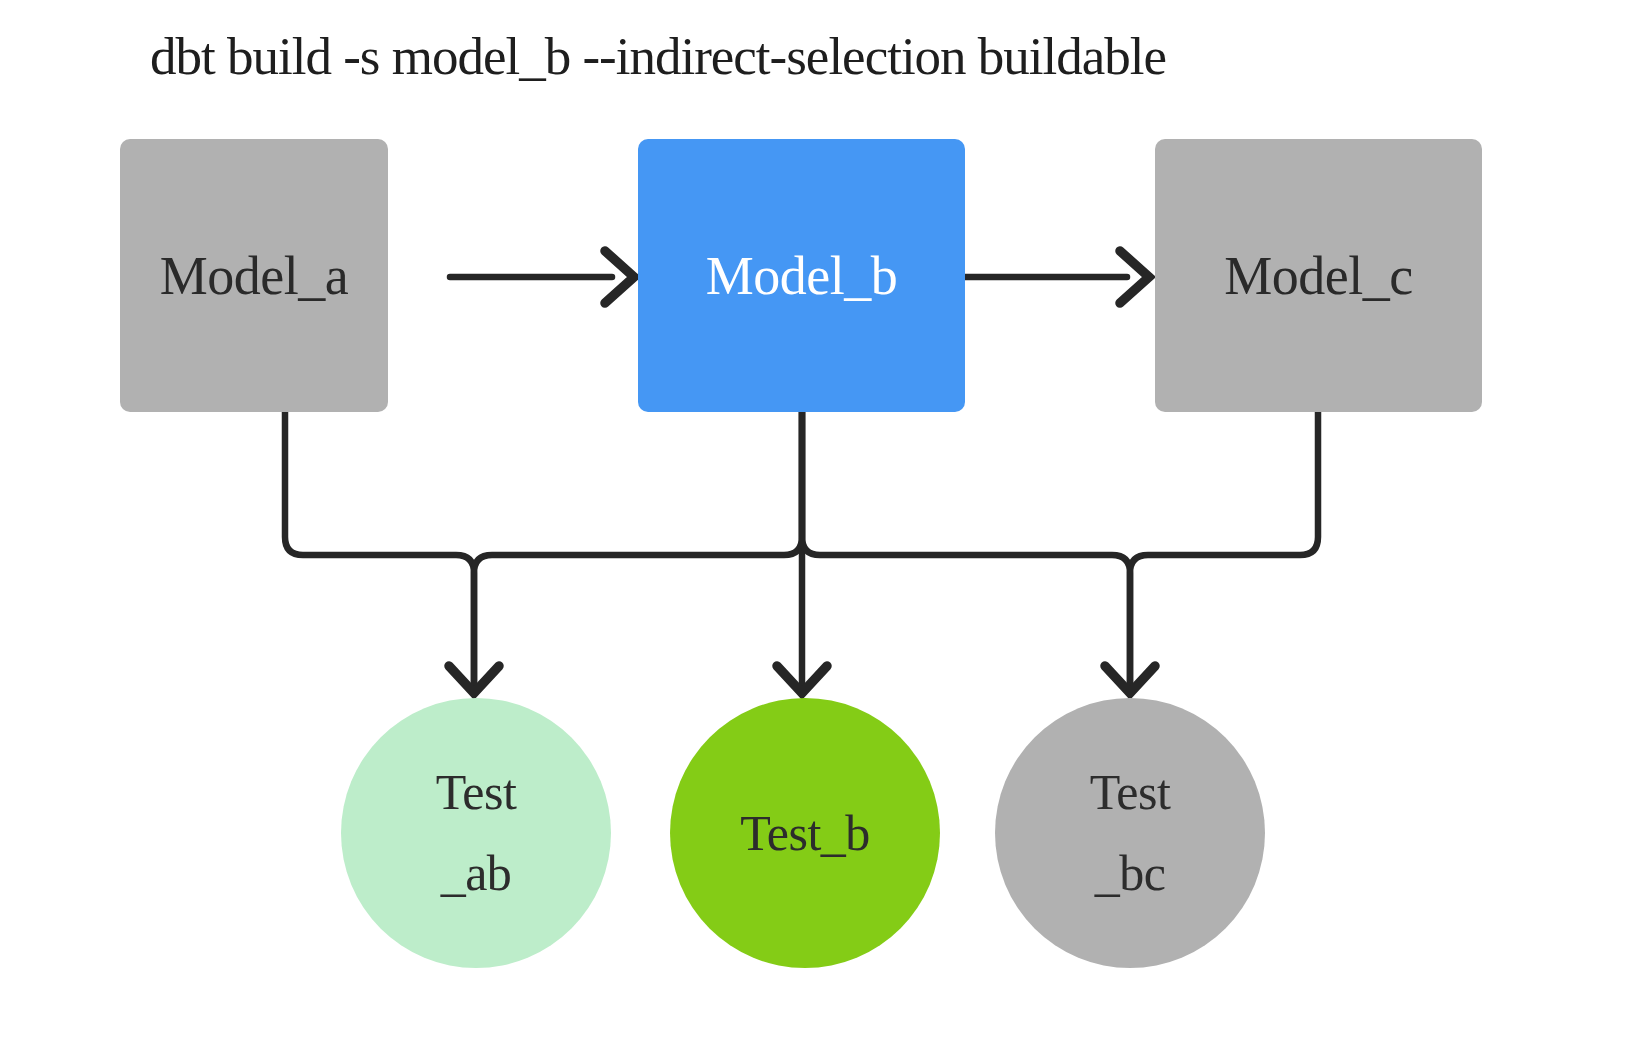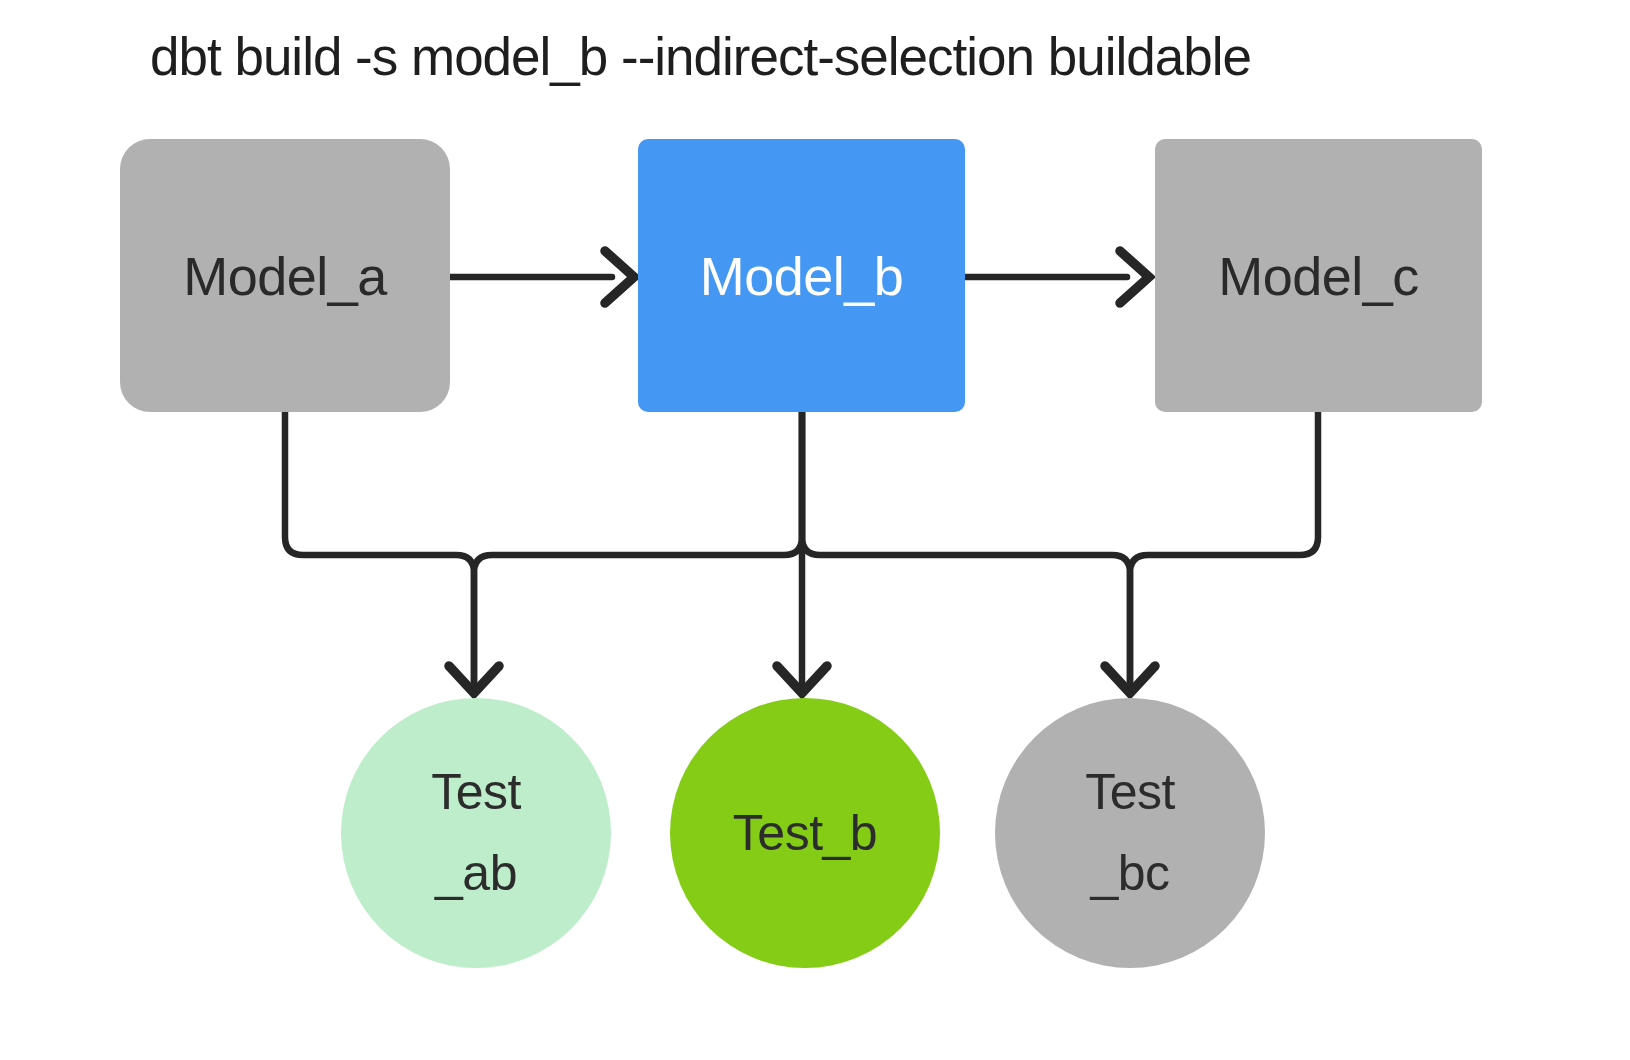--- a/index.html
+++ b/index.html
@@ -7,20 +7,21 @@
     padding: 0;
     background: #ffffff;
     font-family: "Liberation Sans", "DejaVu Sans", sans-serif;
   }
   .stage {
     position: relative;
     width: 1630px;
     height: 1060px;
     background: #ffffff;
     overflow: hidden;
+    font-family: Liberation Serif, serif;
   }
   .diagram-title {
     position: absolute;
     left: 150px;
     top: 26px;
     width: 1330px;
     font-size: 53px;
     font-weight: 500;
     letter-spacing: -1px;
     color: #1e1e1e;
@@ -53,21 +54,21 @@
     border-radius: 10px;
     display: flex;
     align-items: center;
     justify-content: center;
     font-size: 54px;
     color: #2a2a2a;
     letter-spacing: -0.5px;
   }
   .model-box.gray { background: #b1b1b1; }
   .model-box.blue { background: #4597f4; color: #ffffff; }
-  #node-model-a { left: 120px; width: 330px; border-radius: 30px; }
+  #node-model-a { left: 120px; width: 268px; }
   #node-model-b { left: 638px; width: 327px; }
   #node-model-c { left: 1155px; width: 327px; }
   .test-circle {
     position: absolute;
     top: 698px;
     width: 270px;
     height: 270px;
     border-radius: 50%;
     display: flex;
     flex-direction: column;

